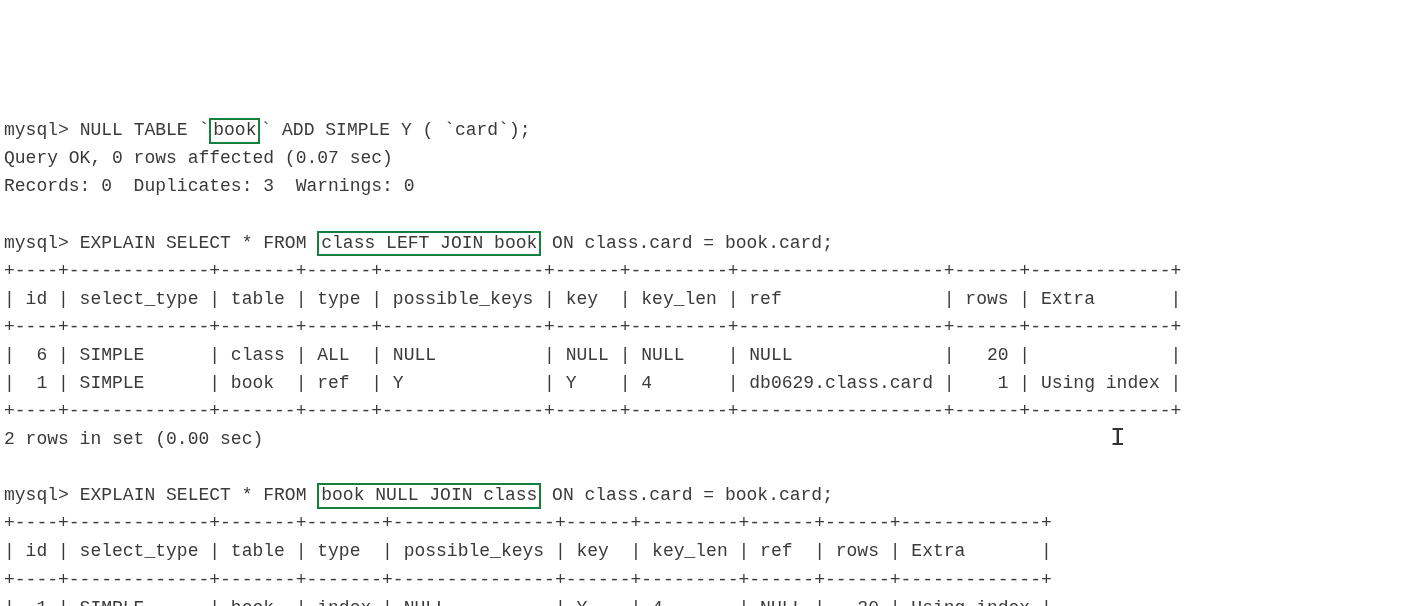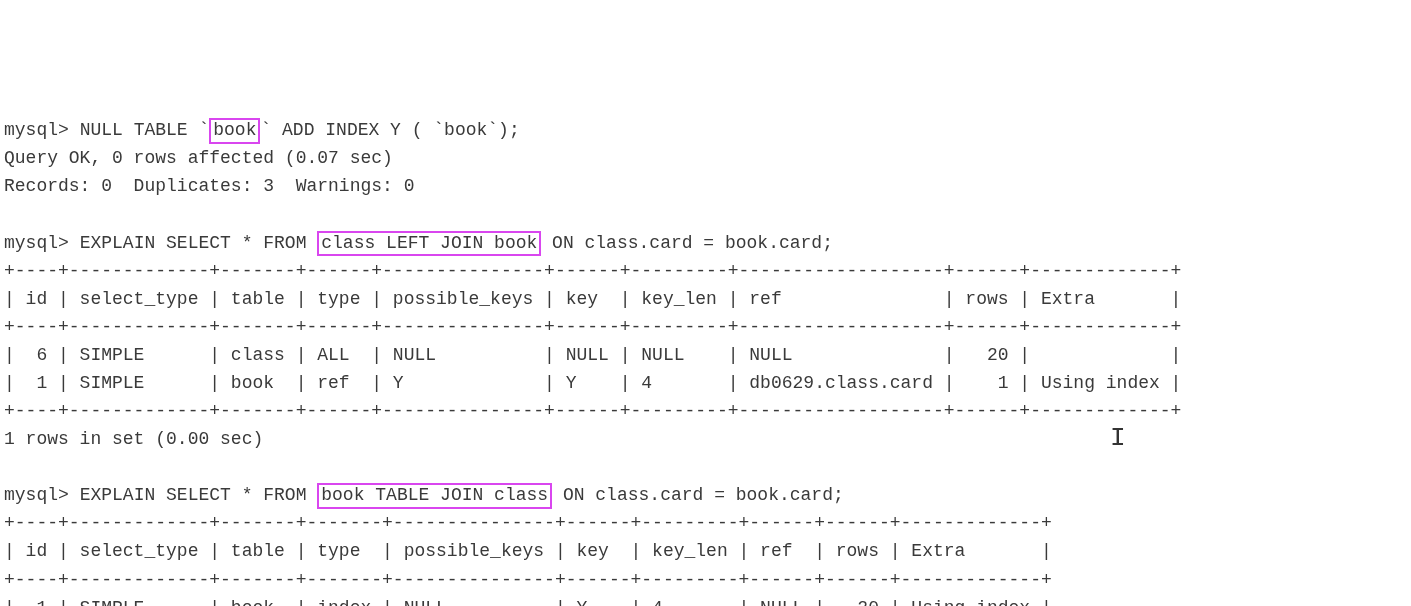--- a/index.html
+++ b/index.html
@@ -7,51 +7,51 @@
       padding: 4px;
       background: #ffffff;
       font-family: "Courier New", monospace;
       font-size: 18px;
       line-height: 1.56;
       color: #3a3a3a;
       white-space: pre;
       position: relative;
     }
     .highlight {
-      border: 2px solid #d946ef;
+      border: 2px solid #15803d;
       padding: 0 2px;
       display: inline-block;
       line-height: 1.2;
     }
     .cursor {
       position: absolute;
       font-size: 26px;
       color: #333;
       pointer-events: none;
     }
   </style>
 </head>
 <body>
 
 
 
-<span><span>mysql&gt; </span><span>NULL TABLE `</span><span class="highlight">book</span><span>` ADD INDEX Y ( `book`);</span>
+<span><span>mysql&gt; </span><span>NULL TABLE `</span><span class="highlight">book</span><span>` ADD SIMPLE Y ( `card`);</span>
 <span>Query OK, 0 rows affected (0.07 sec)</span>
 <span>Records: 0  Duplicates: 3  Warnings: 0</span>
 
 <span>mysql&gt; </span><span>EXPLAIN SELECT * FROM </span><span class="highlight">class LEFT JOIN book</span><span> ON class.card = book.card;</span>
 <span>+----+-------------+-------+------+---------------+------+---------+-------------------+------+-------------+</span>
 <span>| id | select_type | table | type | possible_keys | key  | key_len | ref               | rows | Extra       |</span>
 <span>+----+-------------+-------+------+---------------+------+---------+-------------------+------+-------------+</span>
 <span>|  6 | SIMPLE      | class | ALL  | NULL          | NULL | NULL    | NULL              |   20 |             |</span>
 <span>|  1 | SIMPLE      | book  | ref  | Y             | Y    | 4       | db0629.class.card |    1 | Using index |</span>
 <span>+----+-------------+-------+------+---------------+------+---------+-------------------+------+-------------+</span>
-<span>1 rows in set (0.00 sec)</span>
+<span>2 rows in set (0.00 sec)</span>
 
-<span>mysql&gt; </span><span>EXPLAIN SELECT * FROM </span><span class="highlight">book TABLE JOIN class</span><span> ON class.card = book.card;</span>
+<span>mysql&gt; </span><span>EXPLAIN SELECT * FROM </span><span class="highlight">book NULL JOIN class</span><span> ON class.card = book.card;</span>
 <span>+----+-------------+-------+-------+---------------+------+---------+------+------+-------------+</span>
 <span>| id | select_type | table | type  | possible_keys | key  | key_len | ref  | rows | Extra       |</span>
 <span>+----+-------------+-------+-------+---------------+------+---------+------+------+-------------+</span>
 <span>|  1 | SIMPLE      | book  | index | NULL          | Y    | 4       | NULL |   20 | Using index |</span>
 
 
 </span>
 
 <span class="cursor" style="left:1110px; top:418px;">I</span>
 

